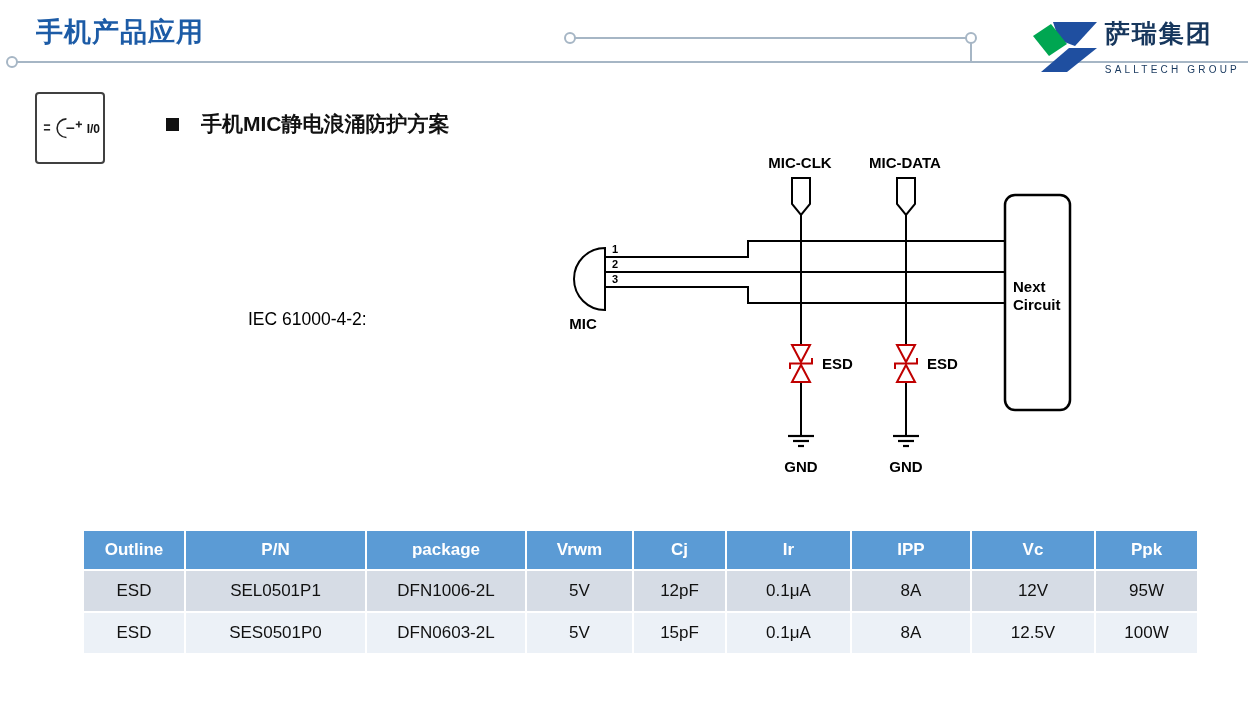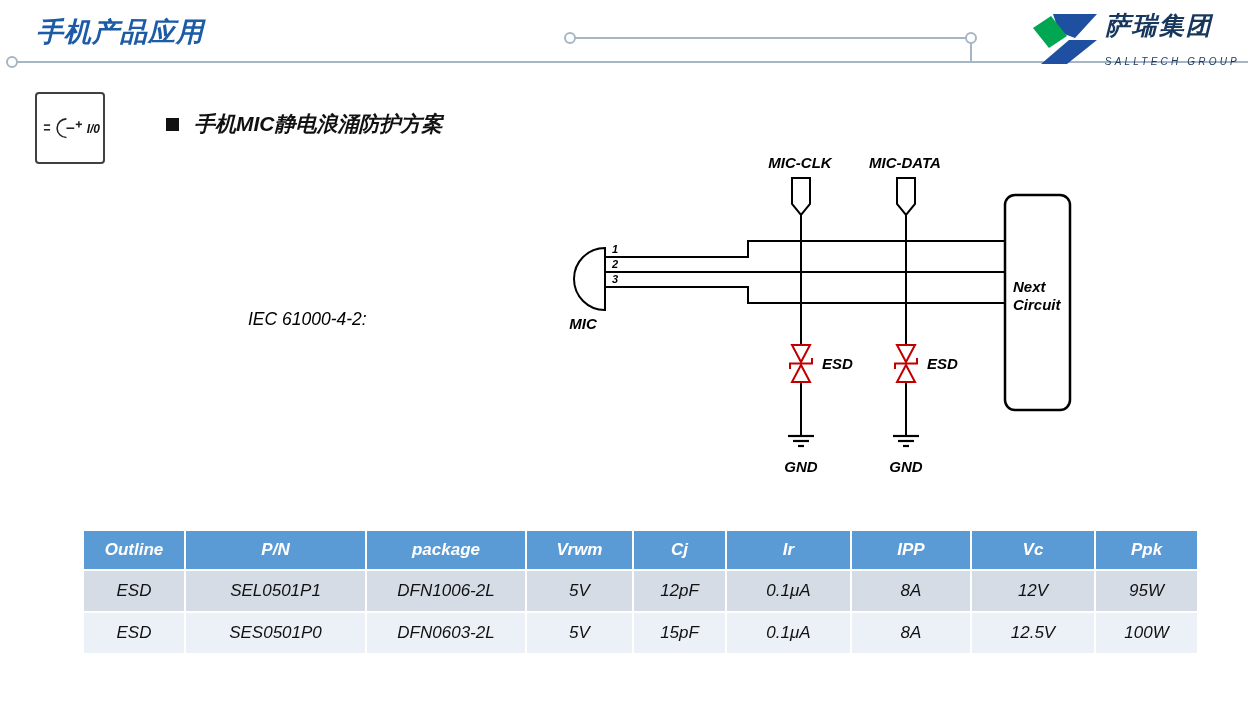--- a/index.html
+++ b/index.html
@@ -1,34 +1,34 @@
 <!DOCTYPE html>
 <html><head>
 <meta charset="utf-8">
 <style>
   html,body{margin:0;padding:0;background:#fff;}
   .slide{position:relative;width:1256px;height:704px;background:#ffffff;
-         font-family:"Liberation Sans",sans-serif;overflow:hidden;color:#111;font-style:italic;}
+         font-family:"Liberation Sans",sans-serif;overflow:hidden;color:#111;}
 
   .page-title{position:absolute;left:36px;top:14px;font-size:27px;font-weight:bold;
               color:#1C5BA6;letter-spacing:1px;}
 
   .deco-svg{position:absolute;left:0;top:0;pointer-events:none;}
 
-  .logo{position:absolute;top:12px;right:16px;display:flex;align-items:center;gap:4px;}
+  .logo{position:absolute;top:20px;right:16px;display:flex;align-items:center;gap:4px;}
   .logo-text{display:flex;flex-direction:column;align-items:flex-start;}
   .logo-name{font-size:25px;font-weight:bold;color:#17375D;letter-spacing:2px;line-height:1.1;}
   .logo-sub{font-size:10px;color:#17375D;letter-spacing:3.2px;margin-top:16px;}
 
   .io-box{position:absolute;left:35px;top:92px;width:70px;height:72px;border:2px solid #404040;
           border-radius:4px;box-sizing:border-box;display:flex;flex-direction:row;
           align-items:center;justify-content:space-between;padding:6px 3px 4px 3px;background:#fff;}
   .io-label{font-size:12px;font-weight:bold;color:#111;}
 
-  .section-heading{position:absolute;left:118px;top:110px;display:flex;align-items:center;gap:15px;padding-left:48px;}
+  .section-heading{position:absolute;left:118px;top:110px;display:flex;align-items:center;gap:22px;padding-left:48px;}
   .bullet{width:13px;height:13px;background:#111;flex:0 0 auto;}
   .heading-text{font-size:21px;font-weight:bold;color:#111;}
 
   .iec-note{position:absolute;left:248px;top:304px;font-size:17.5px;line-height:30px;color:#000;}
 
   .diagram-svg{position:absolute;left:540px;top:150px;}
 
   .spec-table{position:absolute;left:82px;top:529px;width:1115px;border-collapse:collapse;
               table-layout:fixed;text-align:center;font-size:17px;color:#111;}
   .spec-table th{background:#5B9BD5;color:#ffffff;font-weight:bold;height:38px;

